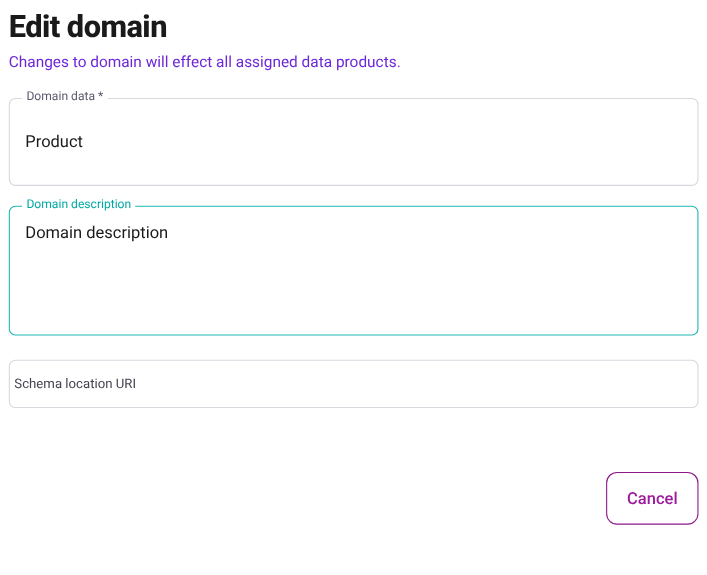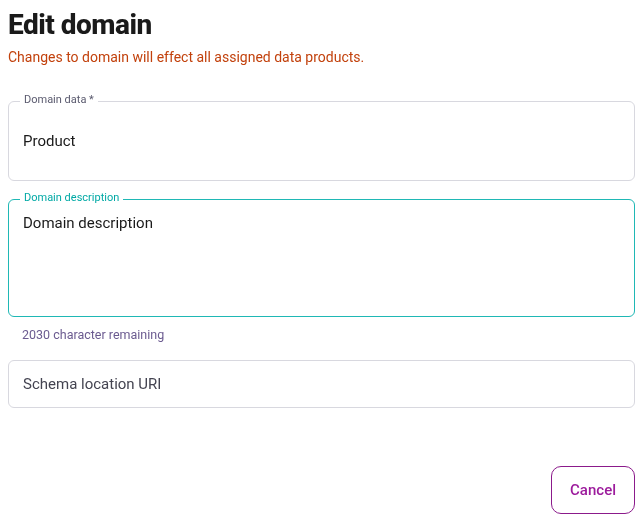--- a/index.html
+++ b/index.html
@@ -16,22 +16,22 @@
     }
     .title {
       font-size: 28px;
       font-weight: 800;
       color: #1a1a1a;
       letter-spacing: -0.5px;
       margin-bottom: 8px;
     }
     .subtitle {
       font-size: 14px;
-      color: #c2410c;
-      margin-bottom: 36px;
+      color: #6d28d9;
+      margin-bottom: 24px;
     }
     .field-wrap {
       position: relative;
       margin-bottom: 18px;
     }
     .field-label {
       position: absolute;
       top: -7px;
       left: 12px;
       background: #fff;
@@ -76,22 +76,22 @@
       margin-top: 6px;
       margin-left: 14px;
     }
     .helper-text.muted {
       color: #7a75a5;
     }
     .schema-input {
       width: 100%;
       border: 1px solid #d8d8df;
       border-radius: 6px;
-      padding: 14px 14px;
-      font-size: 15px;
+      padding: 14px 4px;
+      font-size: 12px;
       color: #1d4ed8;
       background: #fff;
       outline: none;
       font-family: inherit;
     }
     .schema-input::placeholder {
       color: #444451;
     }
     .button-row {
       display: flex;
@@ -126,21 +126,20 @@
 <p class="subtitle">Changes to domain will effect all assigned data products.</p>
 
 <div class="field-wrap">
   <span class="field-label">Domain data *</span>
   <input type="text" class="text-input" value="Product" style="">
 </div>
 
 <div class="field-wrap">
   <span class="field-label focused">Domain description</span>
   <textarea class="textarea-input" style="">Domain description</textarea>
-  <div class="helper-text">2030 character remaining</div>
 </div>
 
 <div class="field-wrap">
   <input type="text" class="schema-input" placeholder="Schema location URI" style="">
 </div>
 
 <div class="button-row">
   <button class="btn btn-secondary">Cancel</button>
 </div>
 

